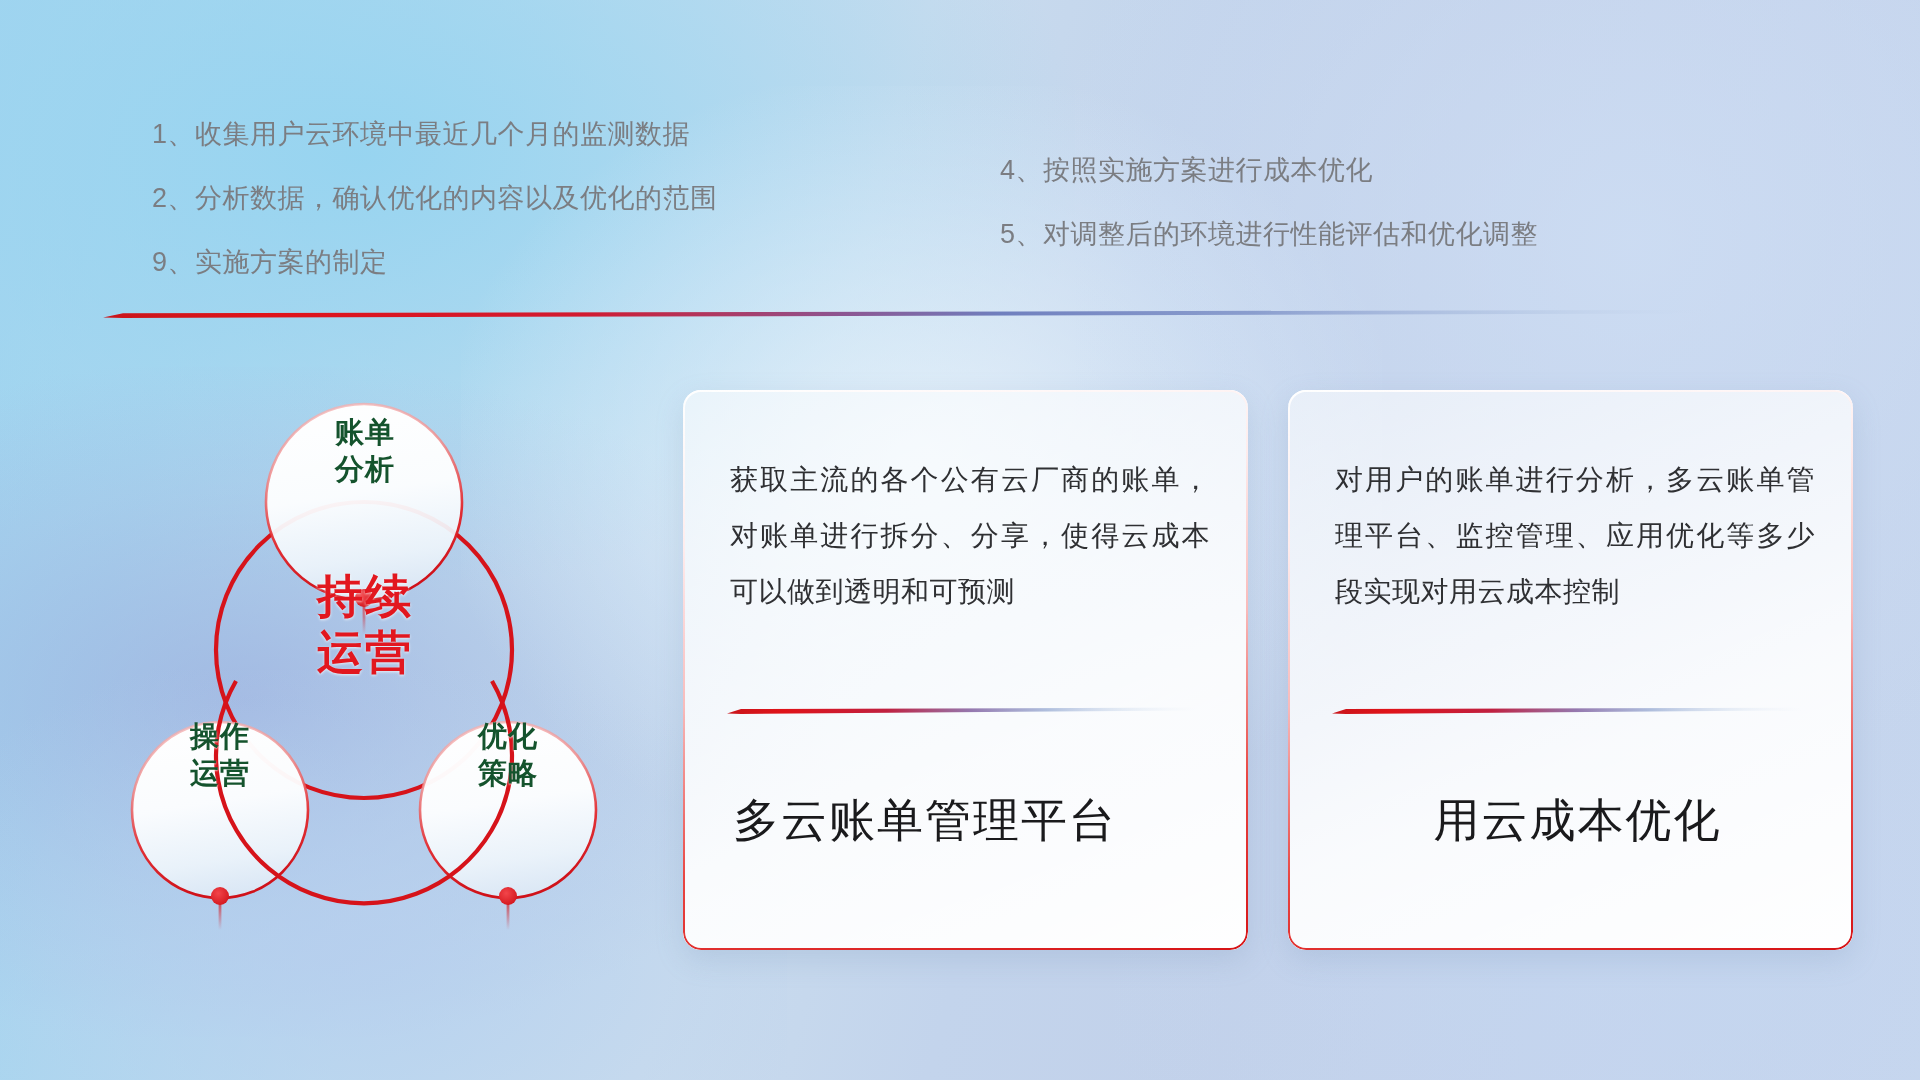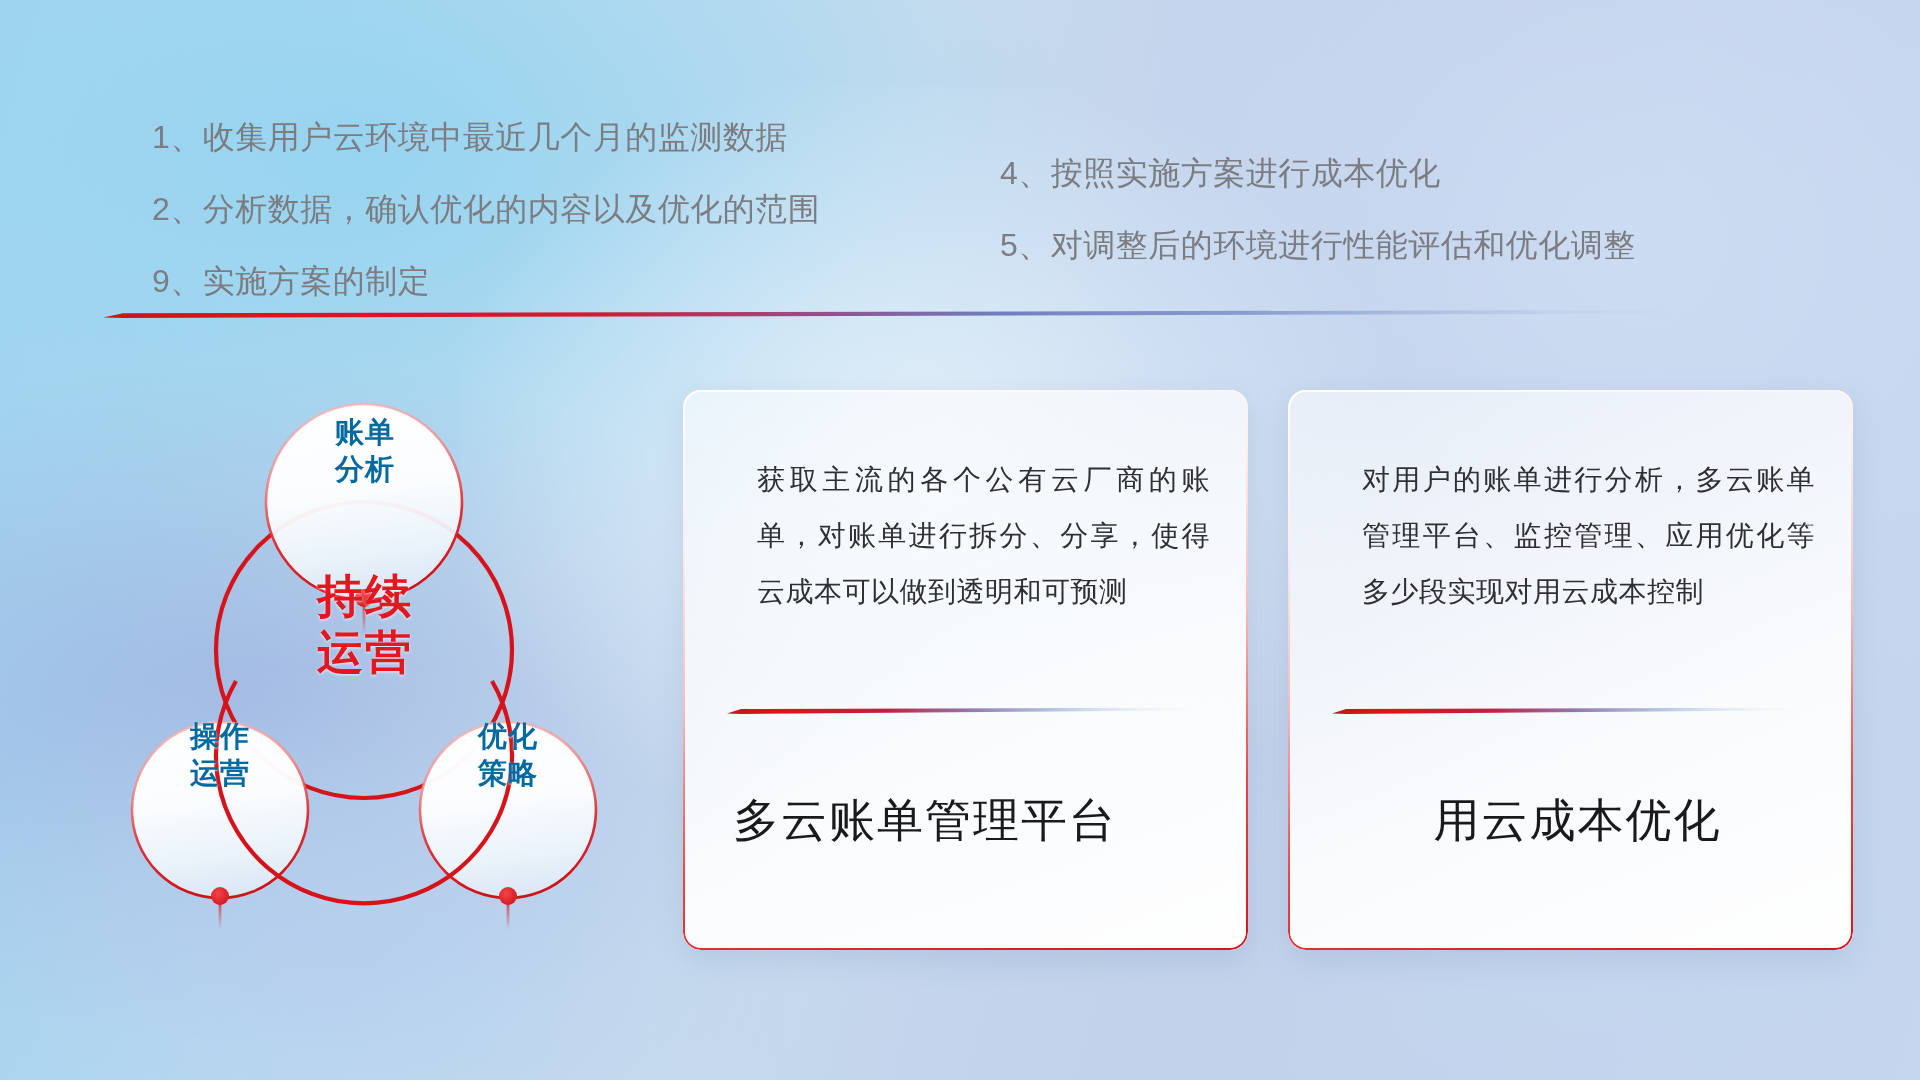--- a/index.html
+++ b/index.html
@@ -48,42 +48,42 @@
   }
   .bg-glow-f{
     position:absolute;right:-10%;bottom:-16%;width:52%;height:56%;
     background:radial-gradient(ellipse at 50% 50%, rgba(196,214,240,.75) 0%, rgba(196,214,240,.2) 52%, rgba(196,214,240,0) 78%);
   }
 
   
   .bullets{
     position:absolute;
     color:#7b7d82;
-    font-size:32px;
+    font-size:27px;
     letter-spacing:.5px;
     white-space:nowrap;
   }
   .bullets .line{ margin-bottom:28px; }
   .bullets .line:last-child{ margin-bottom:0; }
   #bullets-left{ left:152px; top:116px; }
   #bullets-right{ left:1000px; top:152px; }
 
   
   #divider{
     position:absolute;left:103px;top:305px;width:1600px;height:14px;
   }
 
   
   #venn{
     position:absolute;left:100px;top:340px;width:540px;height:620px;
   }
   .venn-label{
     position:absolute;
     text-align:center;
-    color:#0369a1;
+    color:#14532d;
     font-weight:bold;
     font-size:29px;
     line-height:1.28;
     letter-spacing:1px;
     text-shadow:0 1px 2px rgba(255,255,255,.8);
   }
   #label-top{ left:185px; top:74px; width:160px; }
   #label-bl{  left:40px;  top:378px; width:160px; }
   #label-br{  left:328px; top:378px; width:160px; }
   #label-center{
@@ -126,21 +126,20 @@
             mask-composite:exclude;
   }
   .card-body{
     position:absolute;left:47px;right:38px;top:62px;
     font-size:28px;
     line-height:2.0;
     color:#2f3033;
     letter-spacing:.5px;
     text-align:justify;
     text-align-last:left;
-    margin-left:27px;
   }
   .card-rule{
     position:absolute;left:44px;top:315px;width:470px;height:10px;
   }
   .card-title{
     position:absolute;left:44px;right:30px;top:400px;
     font-size:46px;
     font-weight:normal;
     color:#1a1a1c;
     letter-spacing:2px;

